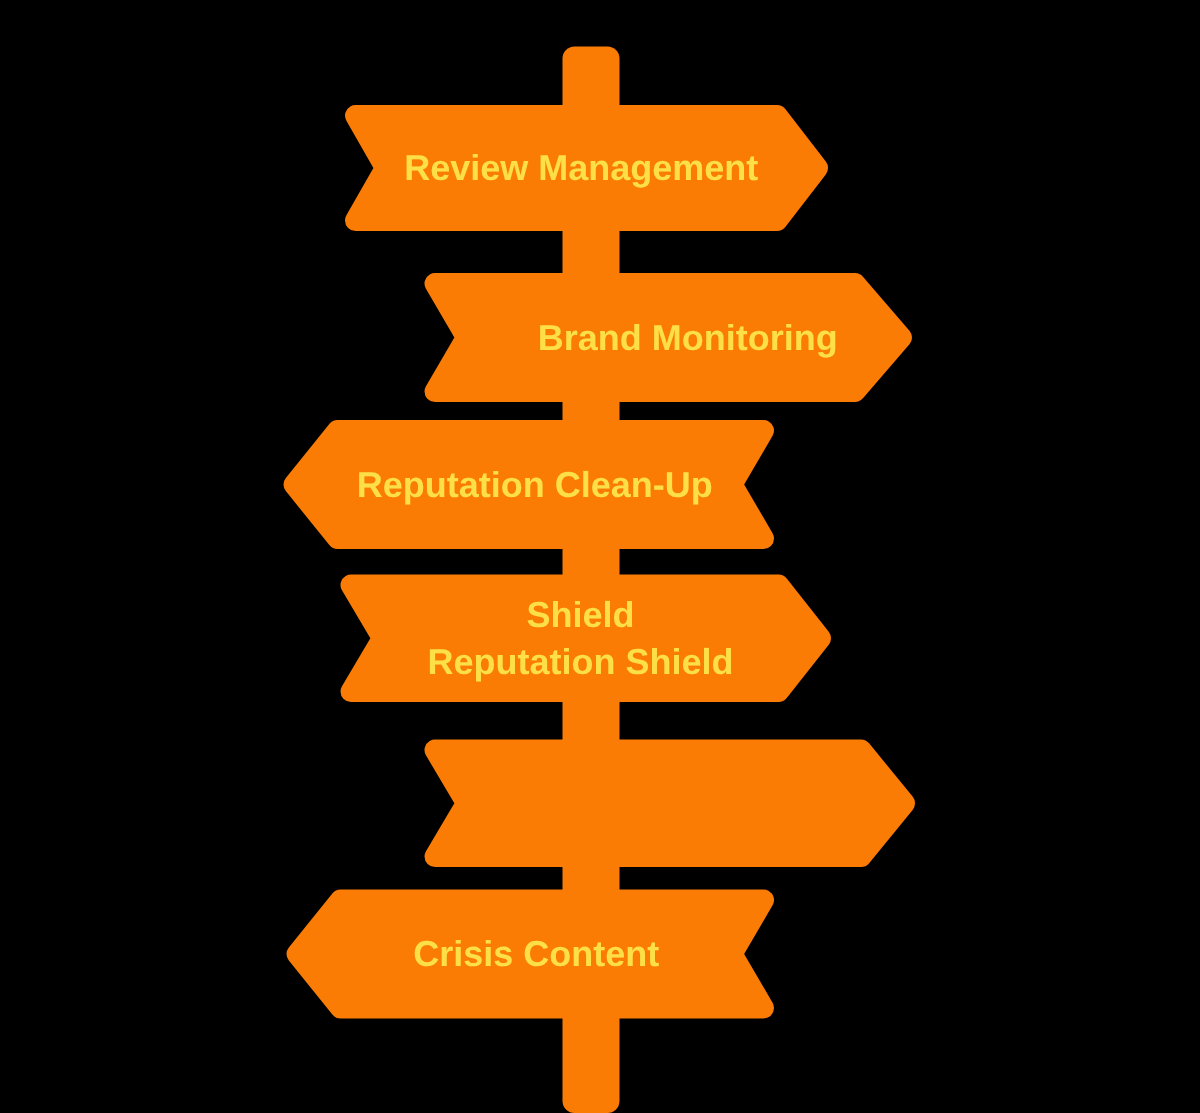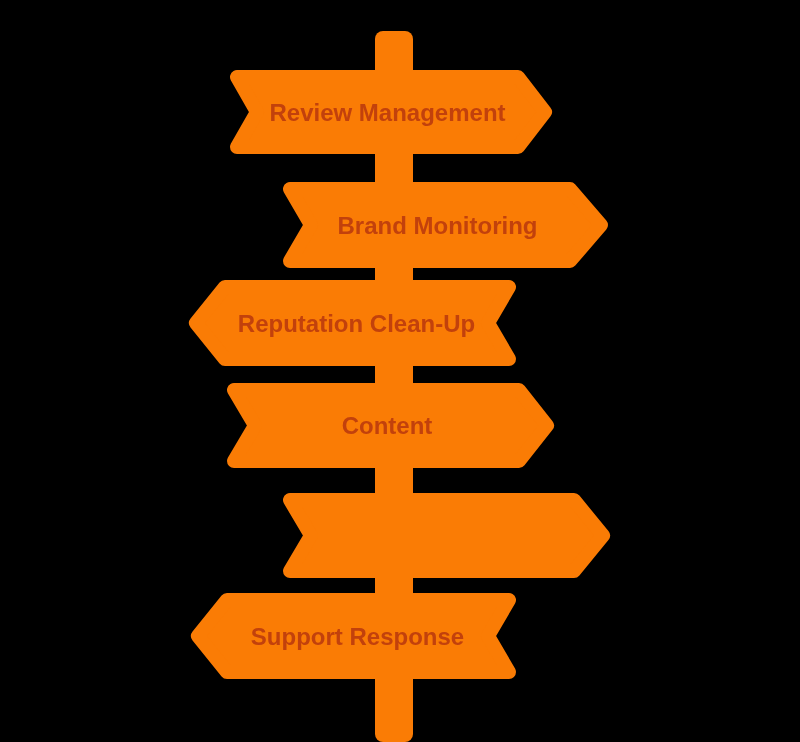--- a/index.html
+++ b/index.html
@@ -28,21 +28,21 @@
     width: 100%;
     height: 100%;
   }
   .sign-label {
     position: absolute;
     display: flex;
     flex-direction: column;
     align-items: center;
     justify-content: center;
     text-align: center;
-    color: #c2410c;
+    color: #fde047;
     font-weight: 700;
     font-size: 24px;
     line-height: 31px;
     white-space: nowrap;
     pointer-events: none;
   }
 </style>
 </head>
 <body>
 
@@ -55,26 +55,27 @@
         <path d="M 509 287 L 225 287 L 196 323 L 225 359 L 509 359 L 488 323 Z" fill="#FA7C05" stroke="#FA7C05" stroke-width="14" stroke-linejoin="round"></path>
         <path d="M 234 390 L 519 390 L 547 425.5 L 519 461 L 234 461 L 255 425.5 Z" fill="#FA7C05" stroke="#FA7C05" stroke-width="14" stroke-linejoin="round"></path>
         <path d="M 290 500 L 574 500 L 603 535.5 L 574 571 L 290 571 L 311 535.5 Z" fill="#FA7C05" stroke="#FA7C05" stroke-width="14" stroke-linejoin="round"></path>
         <path d="M 509 600 L 227 600 L 198 636 L 227 672 L 509 672 L 488 636 Z" fill="#FA7C05" stroke="#FA7C05" stroke-width="14" stroke-linejoin="round"></path>
       </g>
   </svg>
   <div id="labels">
       <div class="sign-label" style="left: 257px; top: 70px; width: 261px; height: 84px;">
         <span>Review Management</span>
       </div>
-      <div class="sign-label" style="left: 308px; top: 182px; width: 259px; height: 86px;">
+      <div class="sign-label" style="left: 329px; top: 182px; width: 259px; height: 86px;">
         <span>Brand Monitoring</span>
       </div>
       <div class="sign-label" style="left: 225px; top: 280px; width: 263px; height: 86px; text-align: right;">
         <span>Reputation Clean-Up</span>
       </div>
       <div class="sign-label" style="left: 255px; top: 383px; width: 264px; height: 85px;">
-        <span>Content</span>
+        <span>Shield</span>
+        <span>Reputation Shield</span>
       </div>
       <div class="sign-label" style="left: 227px; top: 593px; width: 261px; height: 86px;">
-        <span>Support Response</span>
+        <span>Crisis Content</span>
       </div>
     </div>
 </div>
 
 </body></html>

